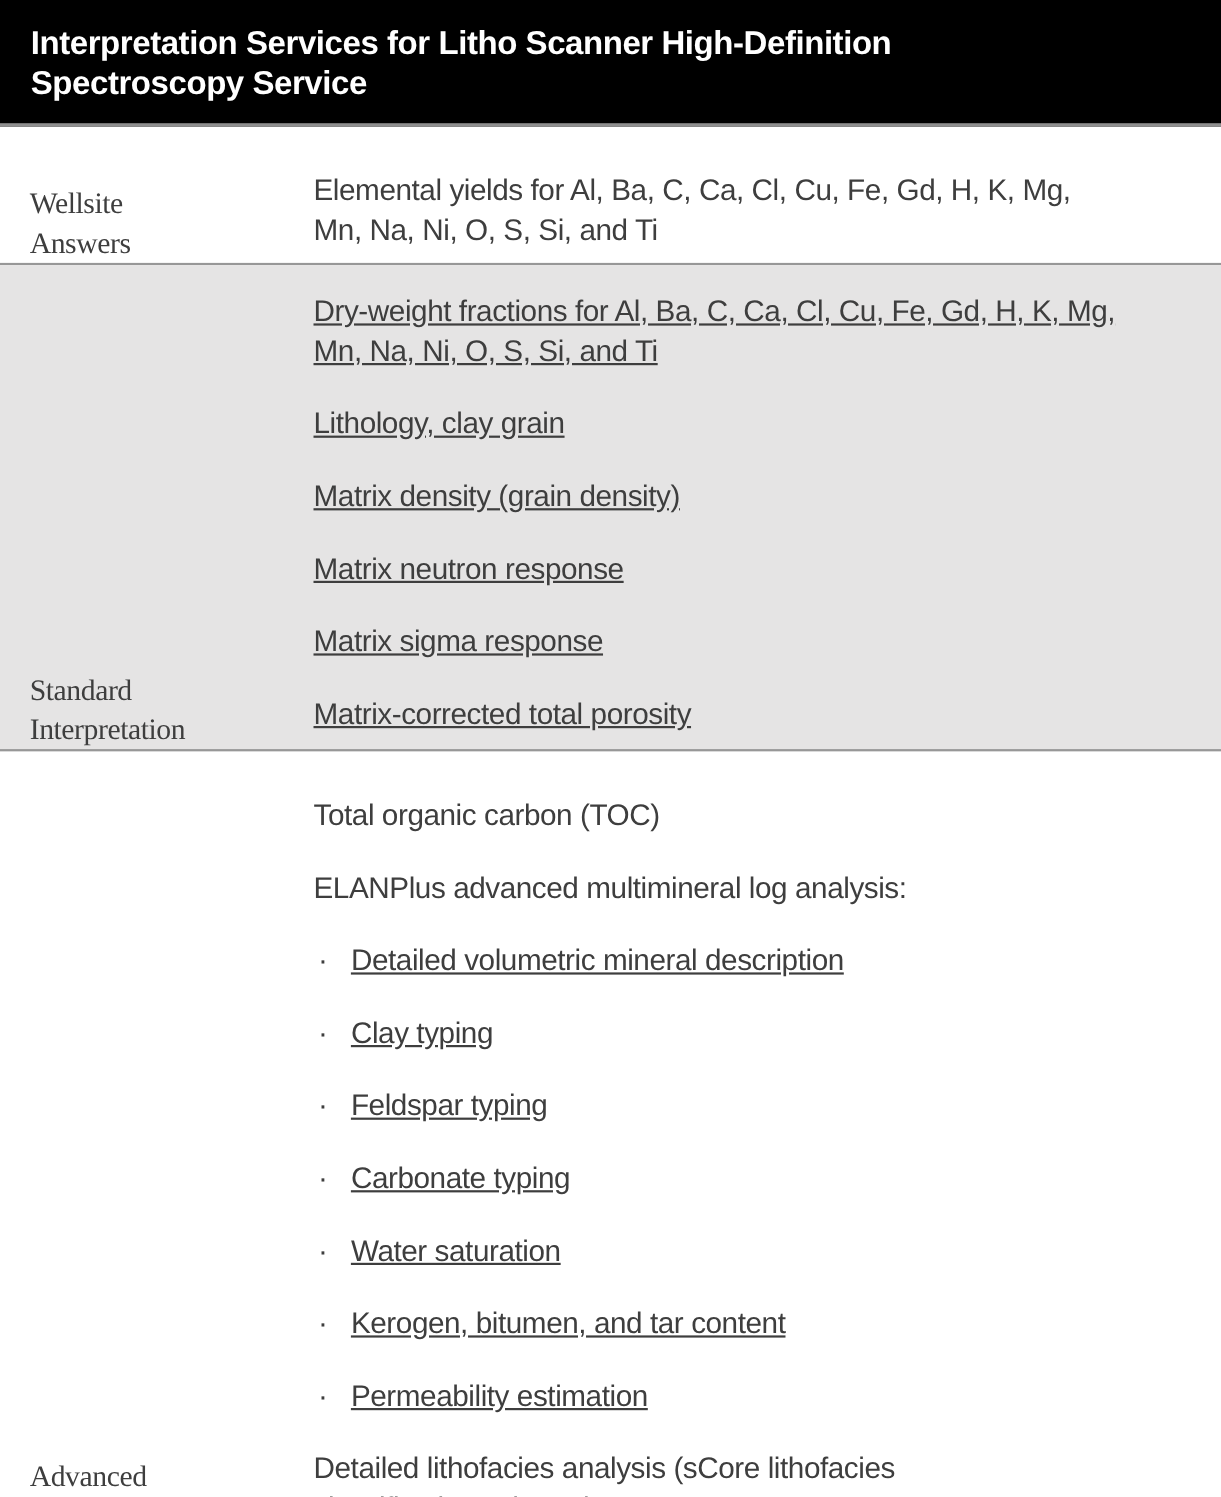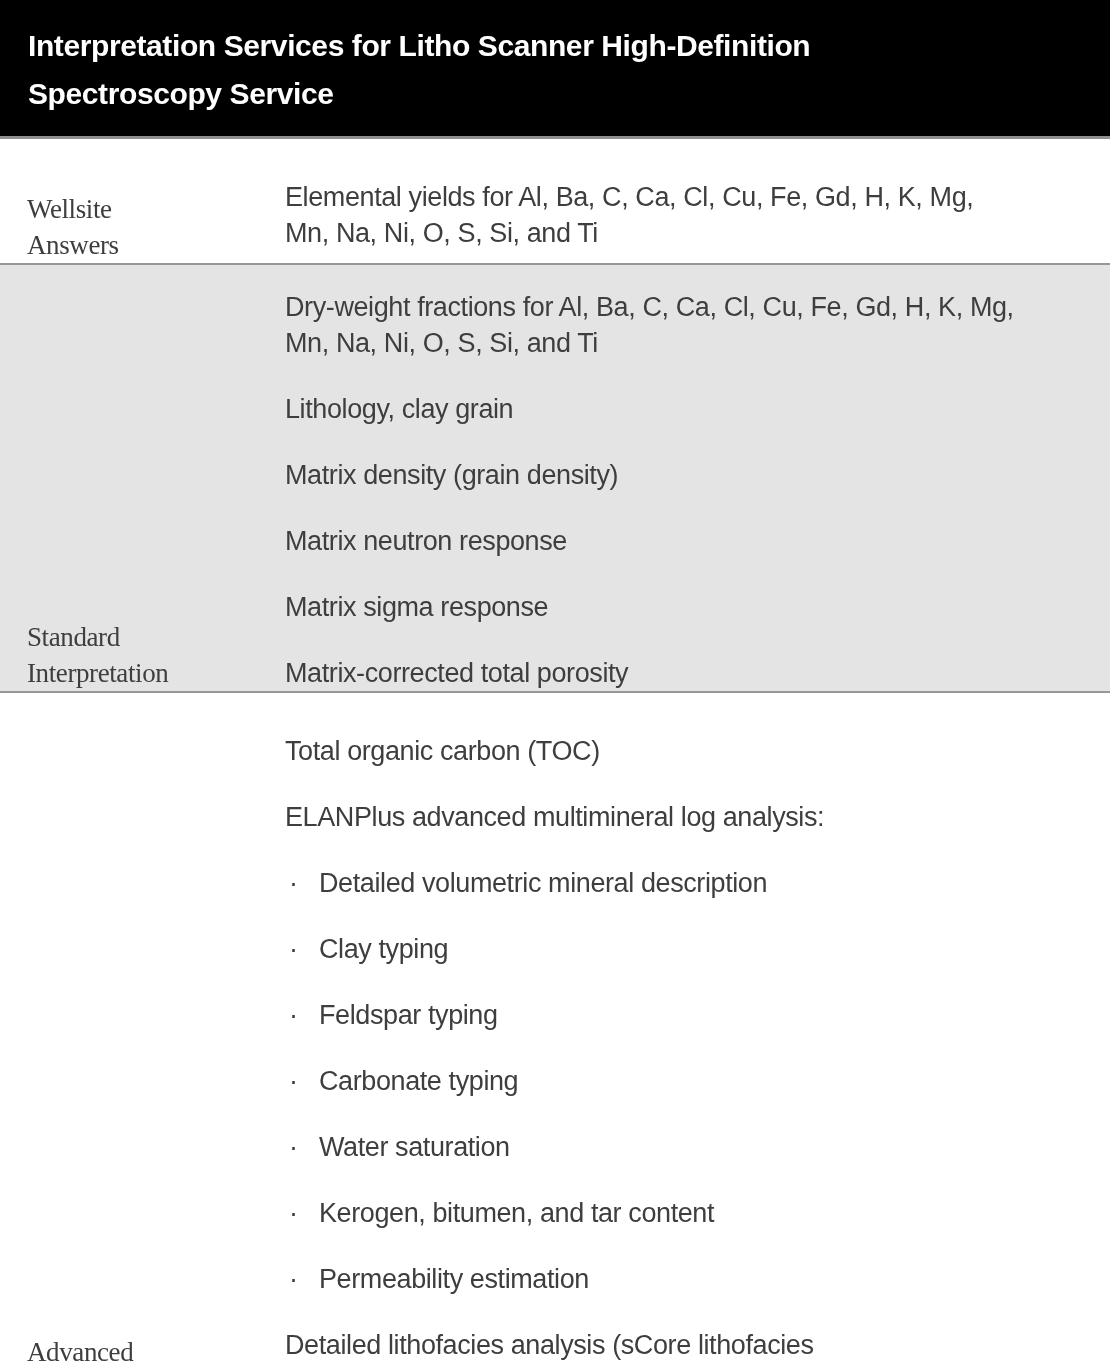--- a/index.html
+++ b/index.html
@@ -15,21 +15,21 @@
   }
   .table-wrap {
     width: 1110px;
   }
   
   .header-bar {
     background: #000000;
     color: #ffffff;
     font-size: 30px;
     font-weight: bold;
-    line-height: 48px;
+    line-height: 36px;
     padding: 22px 40px 18px 28px;
     white-space: pre-line;
     border-bottom: 3px solid #8f8f8f;
     box-sizing: border-box;
   }
   
   .row {
     display: flex;
     border-bottom: 2px solid #979797;
     box-sizing: border-box;
@@ -51,41 +51,42 @@
     font-size: 27px;
     line-height: 36px;
     white-space: pre-line;
   }
   .content-col {
     flex: 1;
     box-sizing: border-box;
     padding-right: 12px;
   }
   .row-wellsite .content-col   { padding-top: 20px; padding-bottom: 12px; margin-top: 20px; }
-  .row-standard .content-col   { padding-top: 24px; padding-bottom: 0;  }
+  .row-standard .content-col   { padding-top: 24px; padding-bottom: 14px; text-decoration: underline;  }
   .row-advanced .content-col   { padding-top: 40px; padding-bottom: 7px;  }
   .item {
     font-size: 27px;
     line-height: 36px;
     margin: 0 0 30px 0;
     white-space: pre-line;
   }
   .item:last-child { margin-bottom: 0; }
   .bullet-item {
     display: flex;
     white-space: normal;
   }
   .bullet-mark {
     width: 30px;
     flex-shrink: 0;
     text-align: left;
     padding-left: 4px;
   }
   .bullet-text {
     white-space: pre-line;
+    text-decoration: underline;
   }
 </style>
 </head>
 <body>
 
 <div class="table-wrap">
 
   <div class="header-bar">Interpretation Services for Litho Scanner High-Definition
 Spectroscopy Service</div>
 

